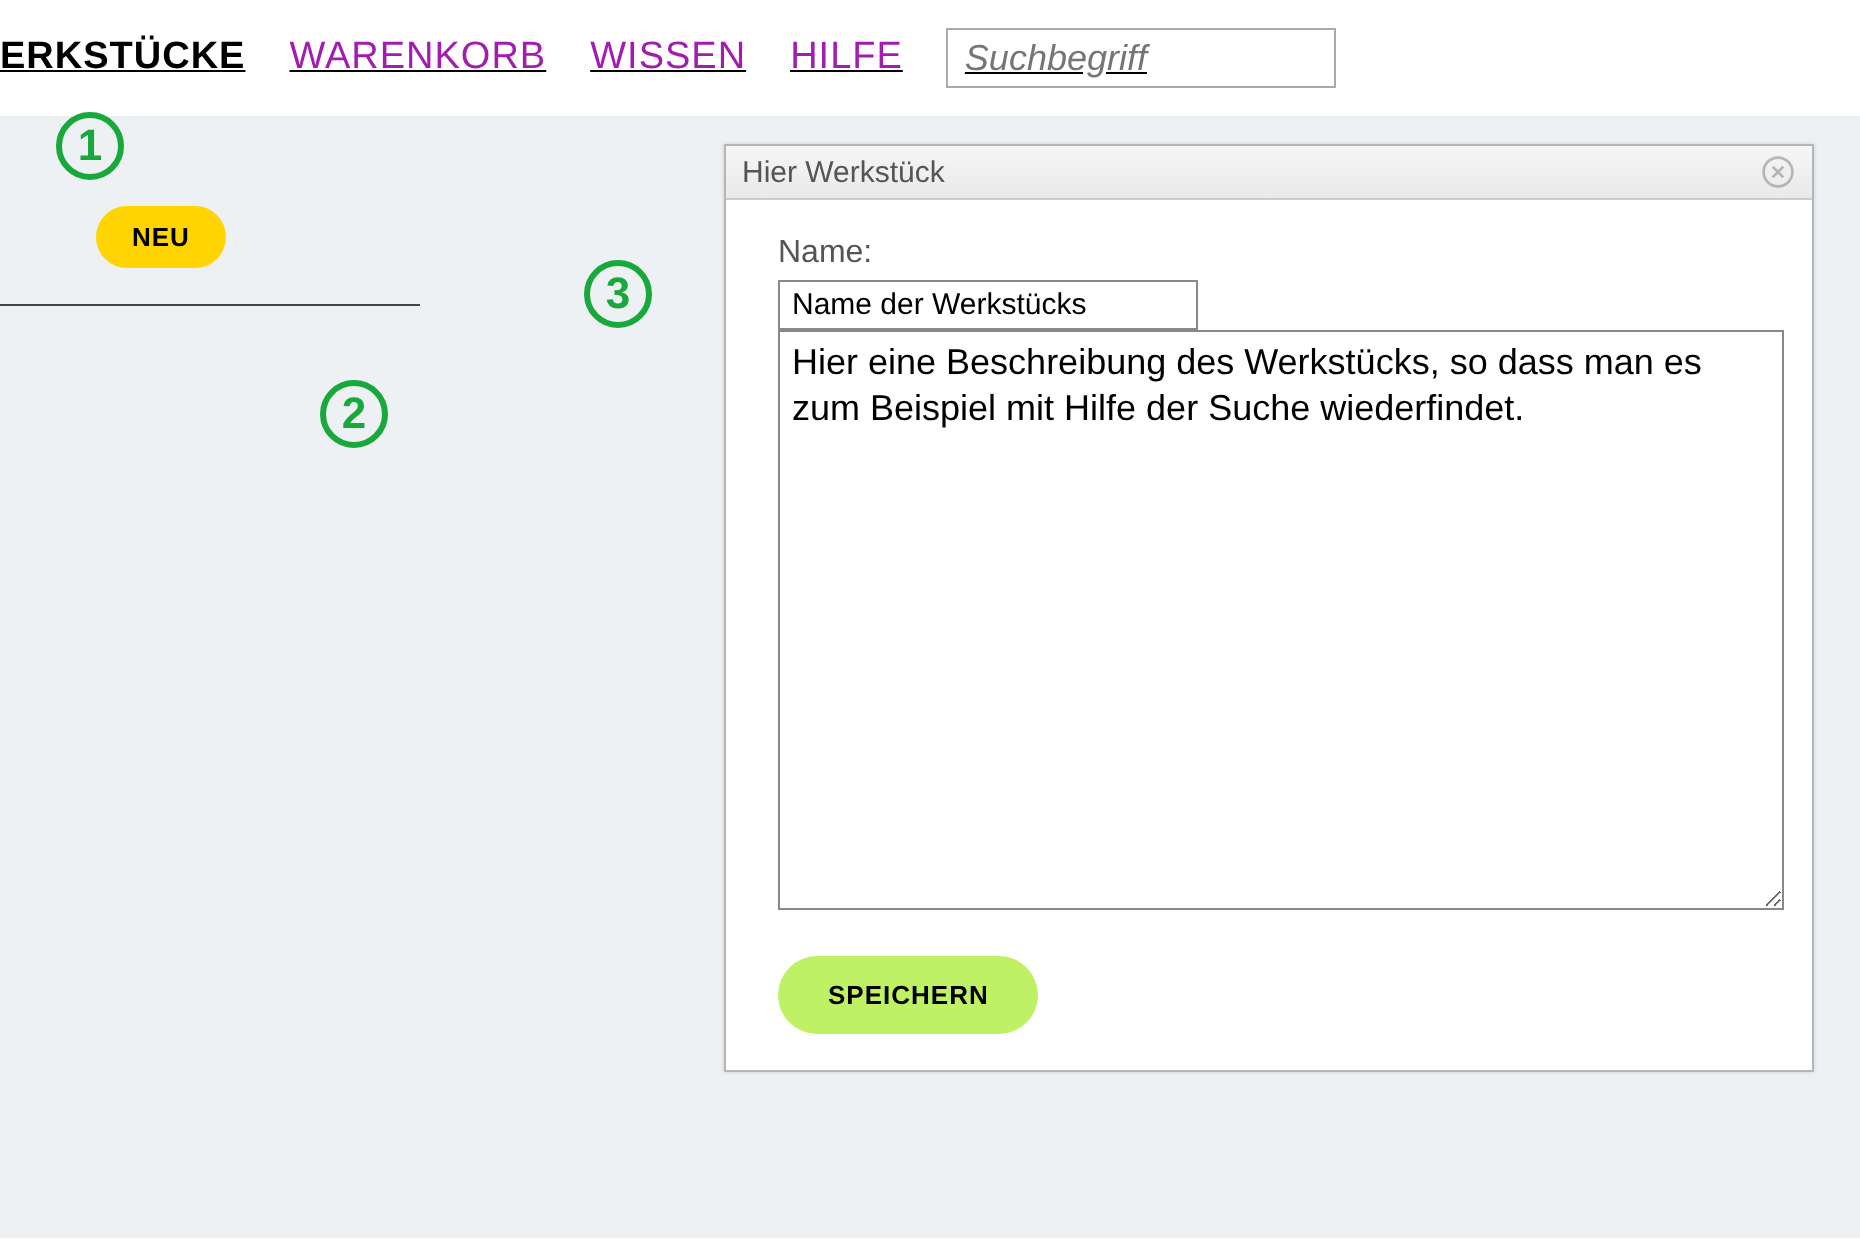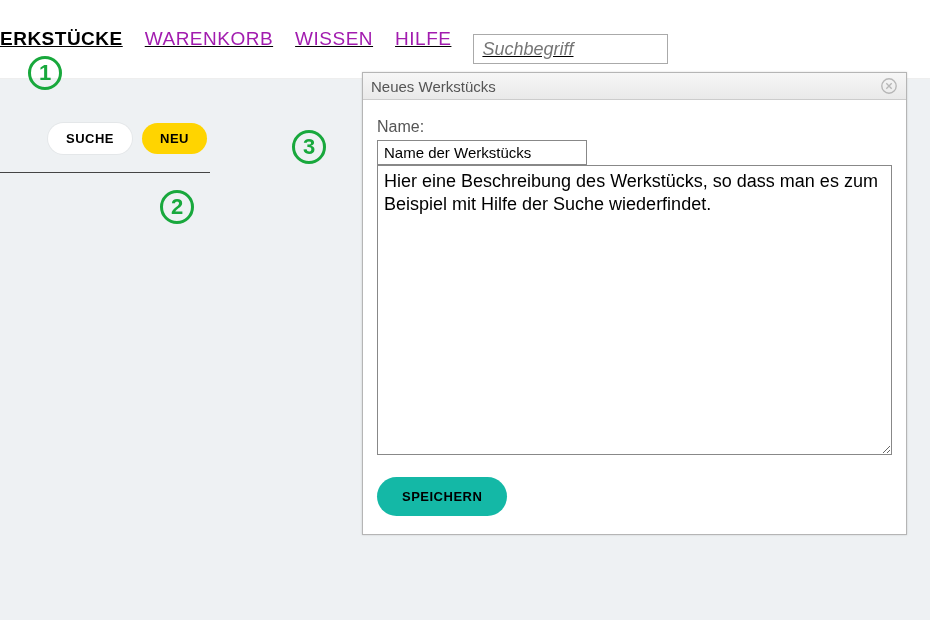--- a/index.html
+++ b/index.html
@@ -28,21 +28,20 @@
     }
     .nav-item.active { font-weight: 700; color: #000; }
     .search-global {
       border: 1px solid #aaa;
       padding: 4px 8px;
       font-size: 18px;
       color: #888;
       width: 195px;
       font-style: italic;
       height: 30px;
-      margin-top: 20px;
     }
     .content {
       background: #eef1f3;
       height: 560px;
       position: relative;
     }
     .toolbar {
       display: flex;
       align-items: center;
       gap: 10px;
@@ -102,21 +101,21 @@
       align-items: center;
       font-size: 15px;
       color: #555;
     }
     .dialog-close {
       width: 18px; height: 18px;
       cursor: pointer;
       opacity: 0.55;
     }
     .dialog-close svg { width: 100%; height: 100%; }
-    .dialog-body { padding: 12px 14px 18px 14px; }
+    .dialog-body { padding: 12px 14px 18px 26px; }
     .field-label {
       font-size: 16px;
       color: #555;
       margin: 6px 0 4px 0;
       display: block;
     }
     .name-input {
       border: 1px solid #888;
       padding: 3px 6px;
       font-size: 15px;
@@ -127,21 +126,21 @@
       padding: 4px 6px;
       font-size: 18px;
       width: 100%;
       height: 290px;
       resize: both;
       font-family: Arial, Helvetica, sans-serif;
       line-height: 1.3;
     }
     .save-btn {
       margin-top: 18px;
-      background: #14b8a6;
+      background: #bef264;
       border: none;
       border-radius: 20px;
       padding: 12px 25px;
       font-size: 13px;
       font-weight: 700;
       letter-spacing: 0.5px;
       cursor: pointer;
     }
   </style>
 </head>
@@ -150,33 +149,32 @@
 <div class="topbar">
   <span class="nav-item active">ERKSTÜCKE</span>
   <span class="nav-item">WARENKORB</span>
   <span class="nav-item">WISSEN</span>
   <span class="nav-item">HILFE</span>
   <input class="search-global" placeholder="Suchbegriff" style="">
 </div>
 
 <div class="content">
   <div class="toolbar">
-    <button class="pill white">SUCHE</button>
     <button class="pill yellow">NEU</button>
   </div>
   <hr class="hr-line">
 </div>
 
 <div class="annot annot-1">1</div>
 <div class="annot annot-2">2</div>
 <div class="annot annot-3">3</div>
 
 <div class="dialog">
   <div class="dialog-titlebar">
-    <span>Neues Werkstücks</span>
+    <span>Hier Werkstück</span>
     <span class="dialog-close">
       <svg viewBox="0 0 20 20">
           <circle cx="10" cy="10" r="8" fill="none" stroke="#888" stroke-width="1.5"></circle>
           <path d="M7 7 L13 13 M13 7 L7 13" stroke="#888" stroke-width="1.5"></path>
         </svg>
     </span>
   </div>
   <div class="dialog-body">
     <label class="field-label">Name:</label>
     <input class="name-input" value="Name der Werkstücks" style="">

